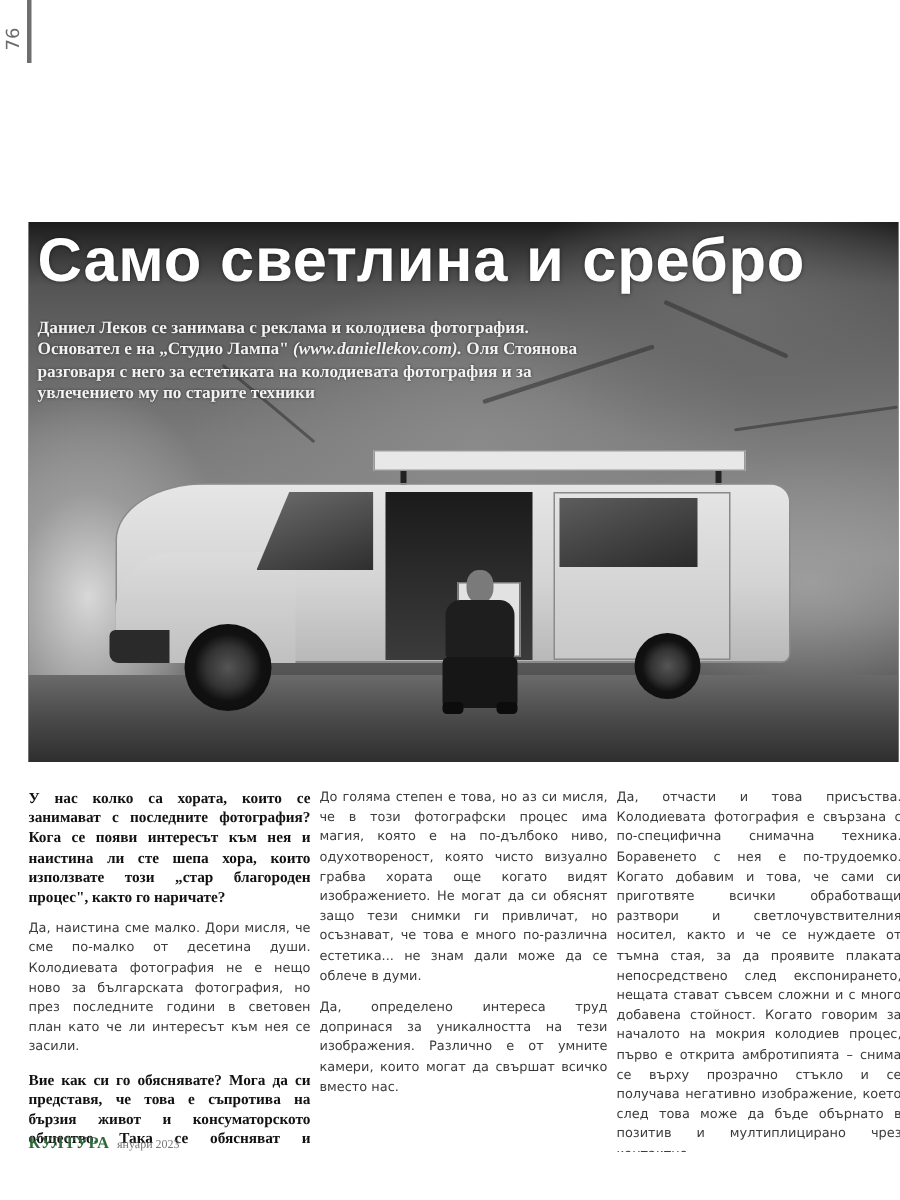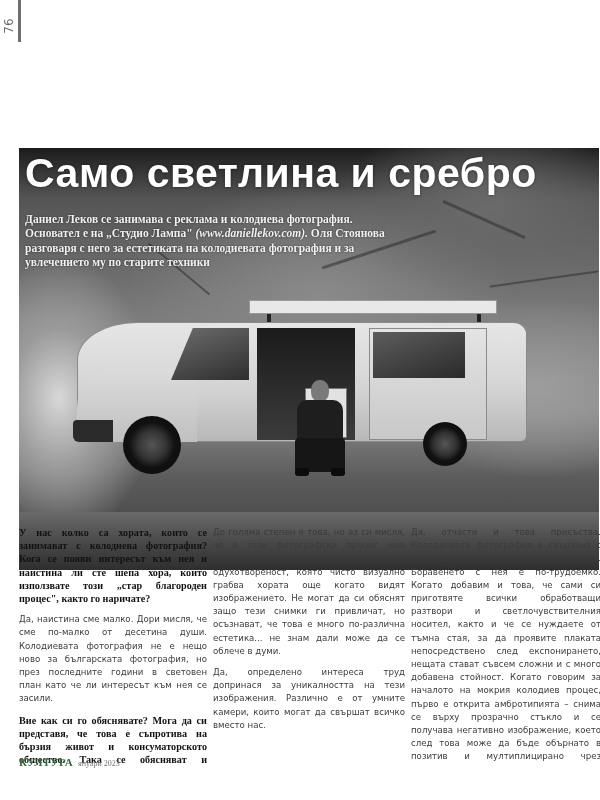--- a/index.html
+++ b/index.html
@@ -14,21 +14,21 @@
     .page-number span {
       display: block; transform: rotate(-90deg);
       font-family: "DejaVu Sans", sans-serif; font-size: 12px; color: #6b6b6b;
       white-space: nowrap;
     }
     .page-rule {
       position: absolute; left: 18px; top: 0; width: 3px; height: 42px; background: #6e6e6e;
     }
 
     .hero {
-      position: absolute; left: 19px; top: 148px; width: 580px; height: 422px;
+      position: absolute; left: 19px; top: 148px; width: 580px; height: 360px;
       overflow: hidden; background: #3a3a3a;
     }
     .hero-bg {
       position: absolute; inset: 0;
       background:
         radial-gradient(ellipse 140px 200px at 40px 250px, #d8d8d8 0%, #9a9a9a 35%, transparent 70%),
         radial-gradient(ellipse 220px 130px at 470px 60px, #6b6b6b 0%, transparent 70%),
         radial-gradient(ellipse 260px 150px at 300px 150px, #8a8a8a 0%, transparent 75%),
         radial-gradient(ellipse 200px 120px at 520px 240px, #9d9d9d 0%, transparent 75%),
         linear-gradient(180deg, #1c1c1c 0%, #555 12%, #7a7a7a 40%, #8a8a8a 62%, #5c5c5c 78%, #3a3a3a 100%);
@@ -159,21 +159,21 @@
       <div class="shoe" style="left:40px"></div>
     </div>
   </div>
 
   <h1 class="title">Само светлина и сребро</h1>
   <p class="lead"><span>Даниел Леков се занимава с реклама и колодиева фотография. Основател е на „Студио Лампа" </span><span class="url">(www.daniellekov.com).</span><span> Оля Стоянова разговаря с него за естетиката на колодиевата фотография и за увлечението му по старите техники</span></p>
 </div>
 
 <div class="article">
   <div class="col">
-    <p class="q">У нас колко са хората, които се занимават с колодиева фотография? Кога се появи интересът към нея и наистина ли сте шепа хора, които използвате този „стар благороден процес", както го наричате?</p>
+    <p class="q">У нас колко са хората, които се занимават с последните фотография? Кога се появи интересът към нея и наистина ли сте шепа хора, които използвате този „стар благороден процес", както го наричате?</p>
     <p class="a">Да, наистина сме малко. Дори мисля, че сме по-малко от десетина души. Колодиевата фотография не е нещо ново за българската фотография, но през последните години в световен план като че ли интересът към нея се засили.</p>
     <p class="q">Вие как си го обяснявате? Мога да си представя, че това е съпротива на бързия живот и консуматорското общество. Така се обясняват и носталгията по миналото, и завръщането на ретро техниката, на интереса към старите камери...</p>
   </div>
   <div class="col">
     <p class="a">До голяма степен е това, но аз си мисля, че в този фотографски процес има магия, която е на по-дълбоко ниво, одухотвореност, която чисто визуално грабва хората още когато видят изображението. Не могат да си обяснят защо тези снимки ги привличат, но осъзнават, че това е много по-различна естетика... не знам дали може да се облече в думи.</p>
     <p class="a">Да, определено интереса труд допринася за уникалността на тези изображения. Различно е от умните камери, които могат да свършат всичко вместо нас.</p>
 
   </div>
   <div class="col">
     <p class="a">Да, отчасти и това присъства. Колодиевата фотография е свързана с по-специфична снимачна техника. Боравенето с нея е по-трудоемко. Когато добавим и това, че сами си приготвяте всички обработващи разтвори и светлочувствителния носител, както и че се нуждаете от тъмна стая, за да проявите плаката непосредствено след експонирането, нещата стават съвсем сложни и с много добавена стойност. Когато говорим за началото на мокрия колодиев процес, първо е открита амбротипията – снима се върху прозрачно стъкло и се получава негативно изображение, което след това може да бъде обърнато в позитив и мултиплицирано чрез контактно</p>

